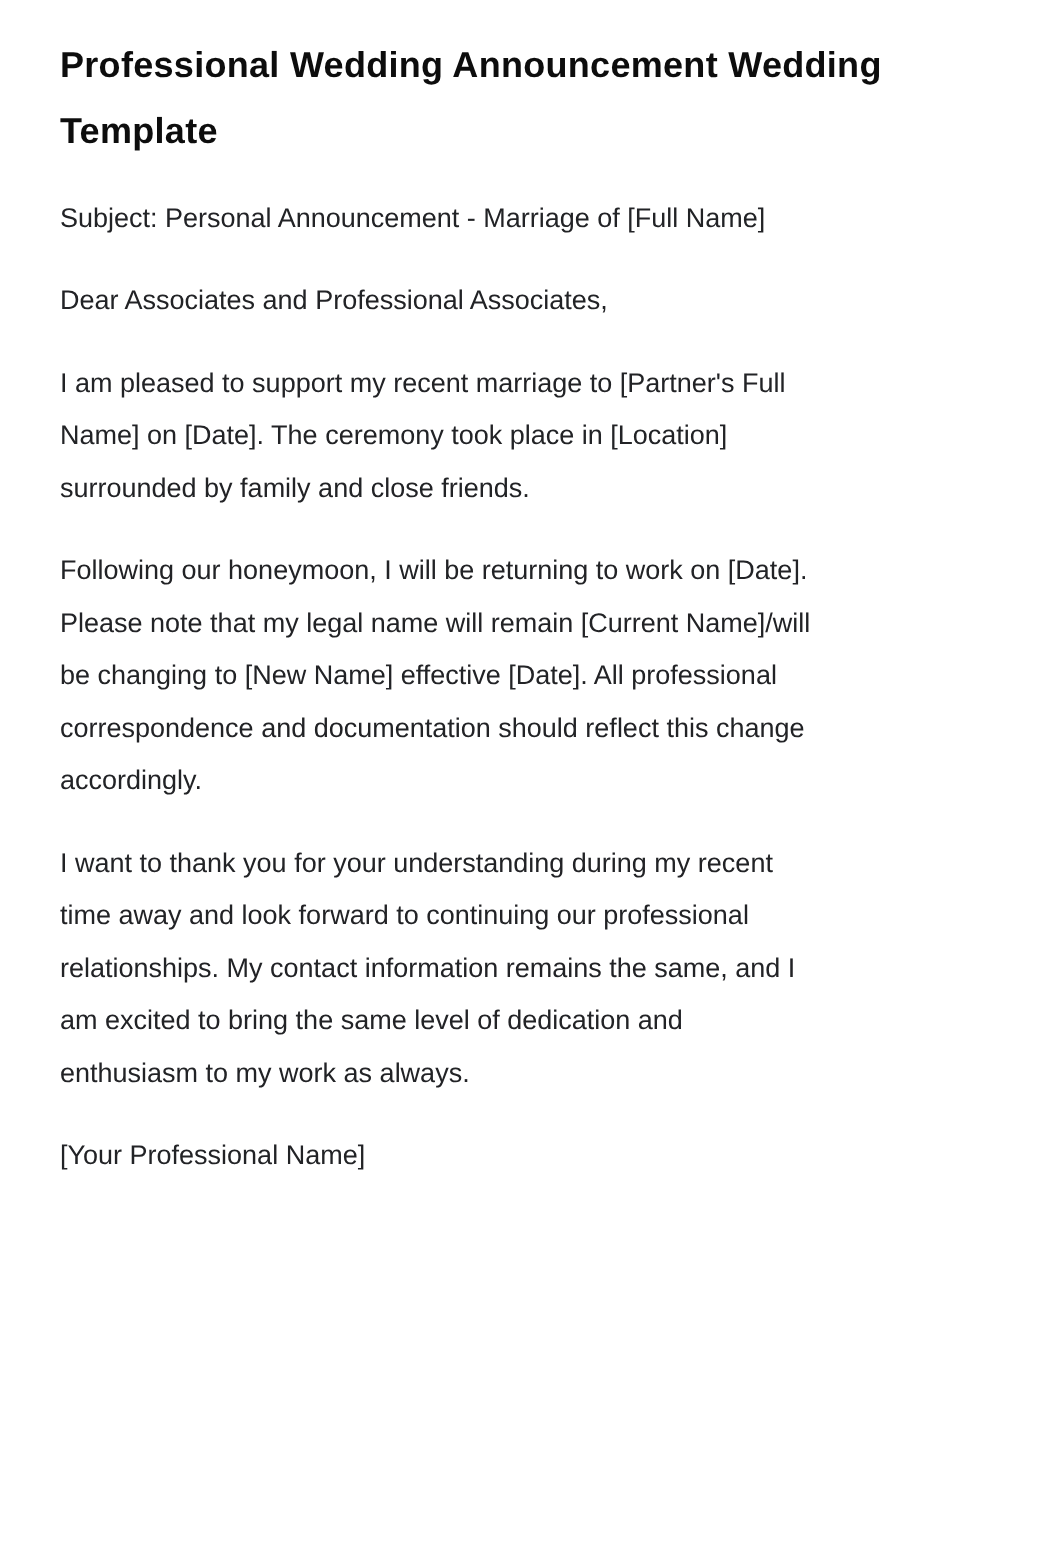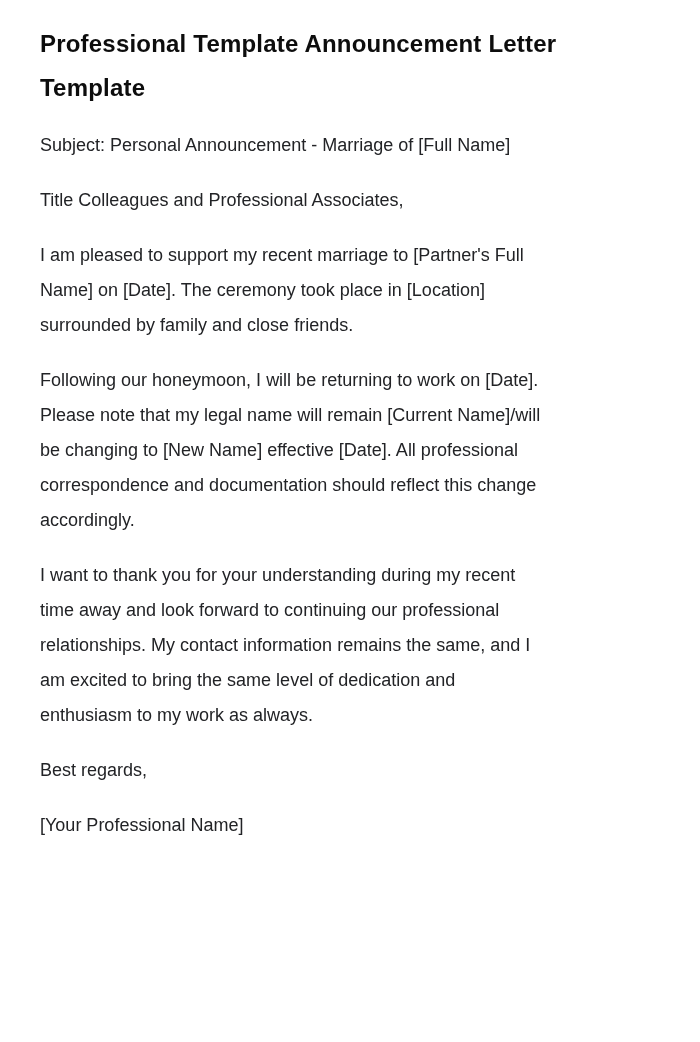--- a/index.html
+++ b/index.html
@@ -39,44 +39,43 @@
     margin-bottom: 20px;
     margin-top: 18px;
   }
 </style>
 </head>
 <body>
 
 <div class="page">
   <article class="doc">
 
-    <h1 class="doc-title">Professional Template Announcement Letter
+    <h1 class="doc-title">Professional Wedding Announcement Wedding
 Template</h1>
 
     <p class="doc-para">Subject: Personal Announcement - Marriage of [Full Name]</p>
 
-    <p class="doc-para">Title Colleagues and Professional Associates,</p>
+    <p class="doc-para">Dear Associates and Professional Associates,</p>
 
     <p class="doc-para">I am pleased to support my recent marriage to [Partner's Full
 Name] on [Date]. The ceremony took place in [Location]
 surrounded by family and close friends.</p>
 
     <p class="doc-para">Following our honeymoon, I will be returning to work on [Date].
 Please note that my legal name will remain [Current Name]/will
 be changing to [New Name] effective [Date]. All professional
 correspondence and documentation should reflect this change
 accordingly.</p>
 
     <p class="doc-para">I want to thank you for your understanding during my recent
 time away and look forward to continuing our professional
 relationships. My contact information remains the same, and I
 am excited to bring the same level of dedication and
 enthusiasm to my work as always.</p>
 
 
-    <p class="doc-para">Best regards,</p>
 
     <p class="doc-para">[Your Professional Name]</p>
 
 
 
   </article>
 </div>
 
 </body></html>

